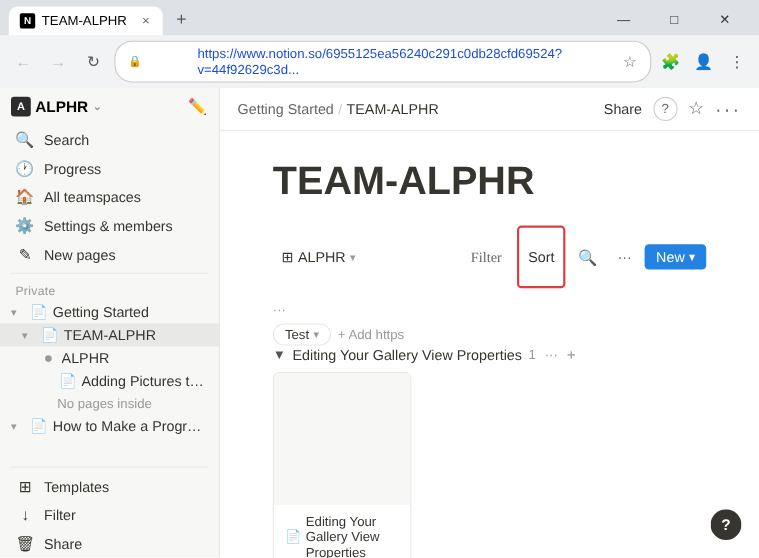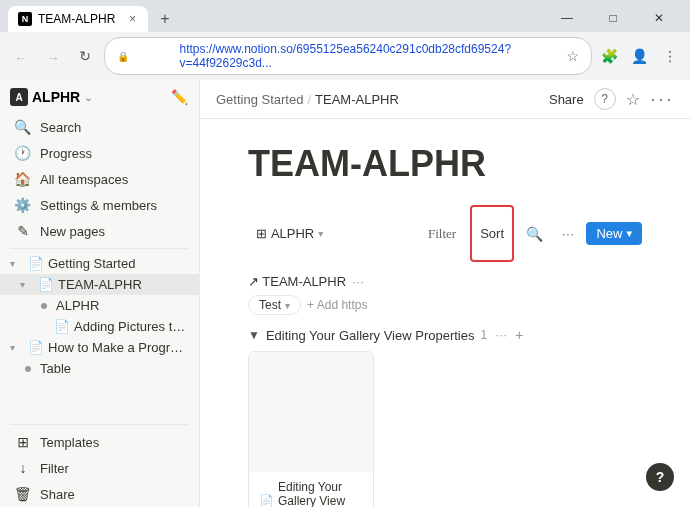--- a/index.html
+++ b/index.html
@@ -64,21 +64,21 @@
     .more-btn { font-size: 13px; color: #666; padding: 4px 6px; cursor: pointer; border-radius: 4px; }
     .search-icon-btn { font-size: 14px; color: #666; padding: 4px 6px; cursor: pointer; border-radius: 4px; }
     .new-btn { background: #2383e2; color: #fff; border-radius: 4px; padding: 4px 10px; font-size: 13px; cursor: pointer; display: flex; align-items: center; gap: 4px; }
     .new-btn-chevron { font-size: 11px; }
 
     
     .gallery-header { display: flex; align-items: center; gap: 6px; margin-bottom: 8px; font-size: 13px; font-weight: 500; color: #37352f; }
     .gallery-toggle { font-size: 12px; color: #555; cursor: pointer; }
     .gallery-count { color: #999; font-size: 12px; }
     .gallery-add { color: #999; font-size: 14px; cursor: pointer; margin-left: 2px; }
-    .gallery-filter-row { display: flex; align-items: center; gap: 6px; margin-bottom: 12px; }
+    .gallery-filter-row { display: flex; align-items: center; gap: 6px; }
     .filter-tag { display: flex; align-items: center; gap: 4px; border: 1px solid #e8e8e6; border-radius: 20px; padding: 2px 10px; font-size: 12px; color: #37352f; cursor: pointer; background: #fff; }
     .filter-tag-chevron { font-size: 10px; color: #999; }
     .add-filter-btn { font-size: 12px; color: #999; cursor: pointer; }
 
     
     .gallery-grid { display: grid; grid-template-columns: 1fr 1fr 1fr; gap: 8px; }
     .gallery-card { border: 1px solid #e8e8e6; border-radius: 6px; overflow: hidden; cursor: pointer; background: #fff; }
     .card-image { height: 120px; background: #f7f7f5; display: flex; align-items: center; justify-content: center; }
     .card-body { padding: 8px 10px; font-size: 12px; color: #37352f; display: flex; align-items: center; gap: 4px; }
     .card-page-icon { font-size: 12px; color: #555; }
@@ -158,20 +158,21 @@
     <div class="sidebar-nav-item">
       <span class="nav-icon">⚙️</span>
       <span>Settings &amp; members</span>
     </div>
     <div class="sidebar-nav-item">
       <span class="nav-icon">✎</span>
       <span>New pages</span>
     </div>
 
     <div class="sidebar-divider"></div>
+    <div class="sidebar-section-label">Private</div>
 
     <div class="tree-item">
       <span class="tree-toggle">▾</span>
       <span class="tree-page-icon">📄</span>
       <span class="tree-label">Getting Started</span>
     </div>
 
     <div class="tree-item tree-indent-1 active">
       <span class="tree-toggle">▾</span>
       <span class="tree-page-icon">📄</span>
@@ -182,31 +183,30 @@
       <span class="bullet"></span>
       <span class="tree-label">ALPHR</span>
     </div>
 
     <div class="tree-item tree-indent-2">
       <span class="tree-toggle"></span>
       <span class="tree-page-icon">📄</span>
       <span class="tree-label">Adding Pictures to Yo...</span>
     </div>
 
+    <div class="tree-item tree-indent-3">
+      <span class="tree-label" style="color:#999;font-size:12px;">No pages inside</span>
+    </div>
 
     <div class="tree-item">
       <span class="tree-toggle">▾</span>
       <span class="tree-page-icon">📄</span>
       <span class="tree-label">How to Make a Progress...</span>
     </div>
 
-    <div class="tree-item tree-indent-1">
-      <span class="bullet"></span>
-      <span class="tree-label">Table</span>
-    </div>
 
     <div style="flex:1;"></div>
     <div class="sidebar-divider"></div>
 
     <div class="sidebar-nav-item">
       <span class="nav-icon">⊞</span>
       <span>Templates</span>
     </div>
     <div class="sidebar-nav-item">
       <span class="nav-icon">↓</span>
@@ -248,21 +248,20 @@
         <span class="sort-btn">Sort</span>
         <span class="search-icon-btn">🔍</span>
         <span class="more-btn">···</span>
         <div class="new-btn">
           <span>New</span>
           <span class="new-btn-chevron">▾</span>
         </div>
       </div>
 
       <div class="gallery-header" style="margin-bottom:6px;">
-        <span style="font-weight:500;">↗ TEAM-ALPHR</span>
         <span style="color:#999;font-size:12px;cursor:pointer;">···</span>
       </div>
 
       <div class="gallery-filter-row">
         <div class="filter-tag">
           <span>Test</span>
           <span class="filter-tag-chevron">▾</span>
         </div>
         <span class="add-filter-btn">+ Add https</span>
       </div>

